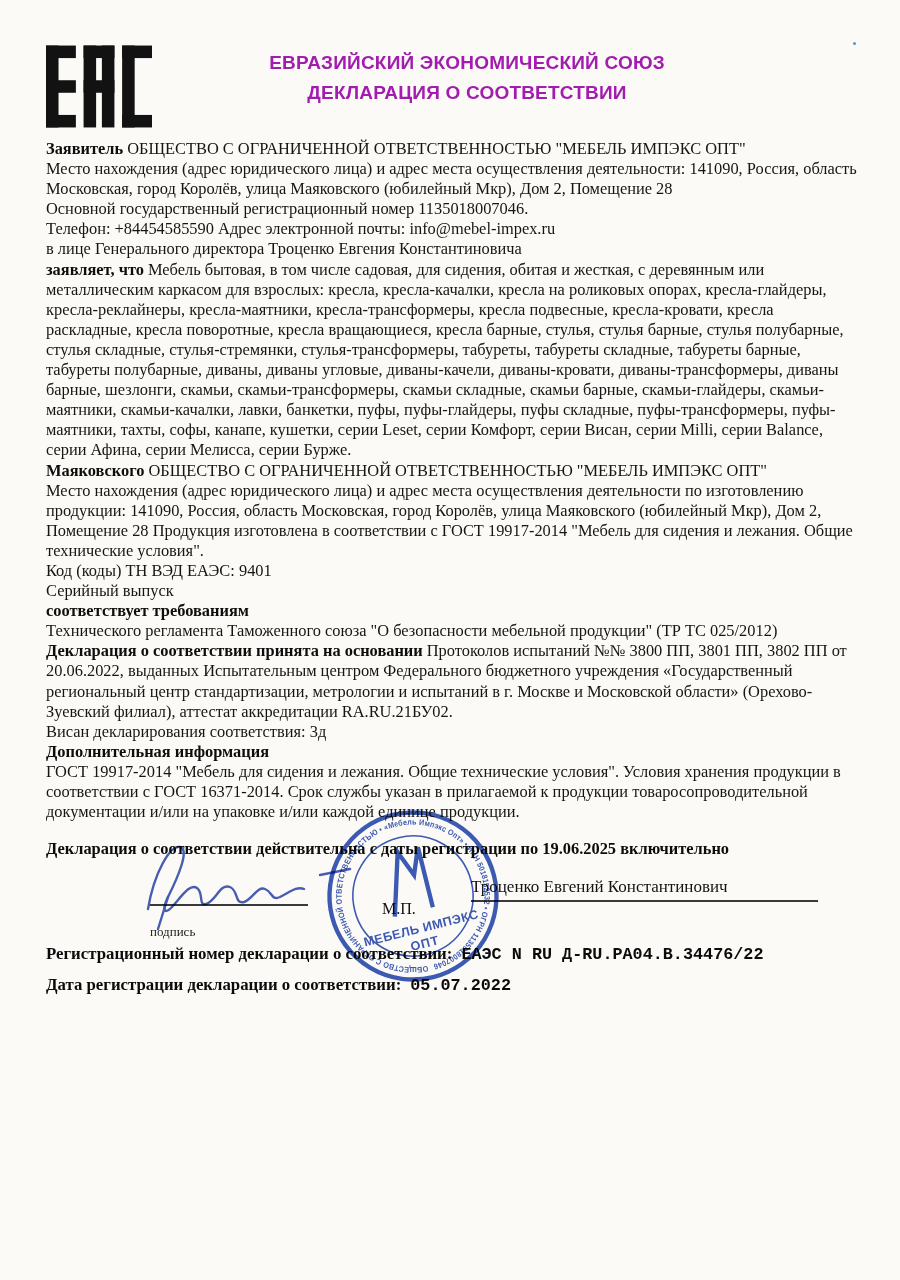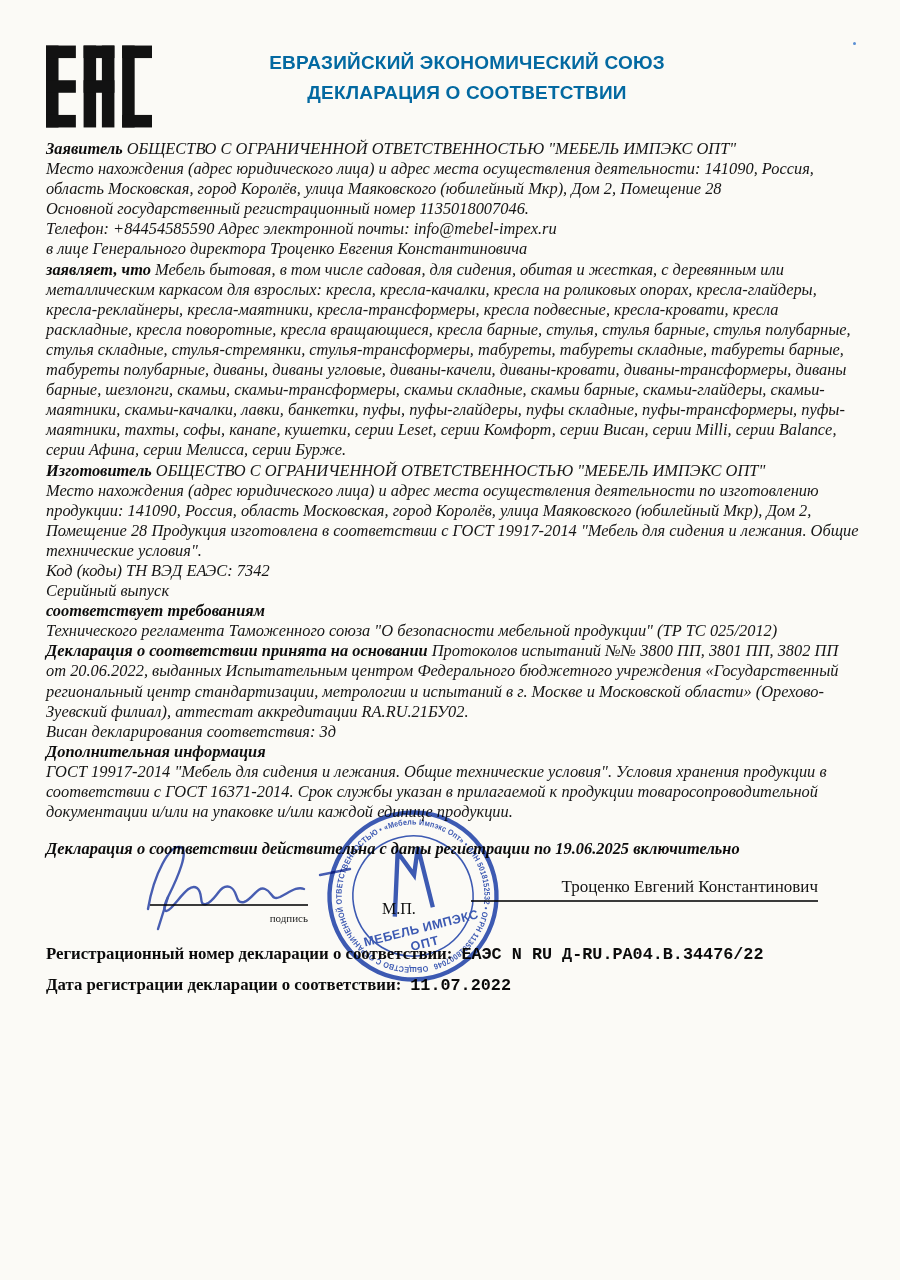--- a/index.html
+++ b/index.html
@@ -14,40 +14,40 @@
   }
   
   .eac{position:absolute;left:46px;top:44px;width:106px;height:85px;}
   
   .hdr{
     position:absolute;left:0;right:0;top:48px;
     padding-left:34px;
     text-align:center;
     font-family:"Liberation Sans", sans-serif;
     font-weight:700;font-size:19px;line-height:30px;
-    color:#0369a1;letter-spacing:.2px;
+    color:#a21caf;letter-spacing:.2px;
   }
   
   .body{
     position:absolute;left:46px;right:38px;top:139px;
     font-size:16.4px;line-height:20.1px;
   }
-  .body p{margin:0;font-style:italic;}
+  .body p{margin:0;}
   .p-label{font-weight:700;color:#0d0d0d;}
   .p-label:not(:empty){margin-right:4px;}
   .validity{font-weight:700;margin-top:17px !important;color:#0c0c0c;}
   
   .sig-row{position:relative;height:72px;margin-top:6px;}
   .sig-svg{position:absolute;left:58px;top:-34px;width:260px;height:112px;z-index:4;mix-blend-mode:multiply;}
   .rule-left{position:absolute;left:104px;top:39px;width:158px;border-top:2px solid #3a3a3a;}
-  .sig-caption{position:absolute;left:104px;top:43px;width:158px;text-align:right;font-size:11px;color:#222;}
+  .sig-caption{position:absolute;left:104px;top:57px;width:158px;text-align:left;font-size:13px;color:#222;}
   .mp{position:absolute;left:336px;top:16px;font-size:16px;color:#111;margin-top:18px;}
   .stamp{position:absolute;left:280px;top:-56px;width:174px;height:174px;z-index:5;transform:rotate(-14deg);mix-blend-mode:multiply;opacity:.93;pointer-events:none;}
   .fio-block{position:absolute;left:425px;top:12px;width:347px;}
-  .fio-name{text-align:right;font-size:17px;color:#131313;padding-bottom:3px;border-bottom:2px solid #3a3a3a;}
+  .fio-name{text-align:left;font-size:17px;color:#131313;padding-bottom:3px;border-bottom:2px solid #3a3a3a;}
   .fio-caption{text-align:center;font-size:11px;color:#222;padding-top:2px;}
   
   .reg{font-weight:700;font-size:16.8px;line-height:25.5px;color:#0b0b0b;margin-top:4px;}
   .reg .val{margin-left:9px;font-family:Liberation Mono, monospace;}
   .speck{position:absolute;left:853px;top:42px;width:3px;height:3px;background:#5b8fd4;border-radius:50%;}
 </style>
 </head>
 <body>
 
 <div class="page">
@@ -76,23 +76,23 @@
     <div>ДЕКЛАРАЦИЯ О СООТВЕТСТВИИ</div>
   </div>
 
   <div class="body">
     <p><span class="p-label">Заявитель</span><span>ОБЩЕСТВО С ОГРАНИЧЕННОЙ ОТВЕТСТВЕННОСТЬЮ "МЕБЕЛЬ ИМПЭКС ОПТ"</span></p>
     <p><span class="p-label"></span><span>Место нахождения (адрес юридического лица) и адрес места осуществления деятельности: 141090, Россия, область Московская, город Королёв, улица Маяковского (юбилейный Мкр), Дом 2, Помещение 28</span></p>
     <p><span class="p-label"></span><span>Основной государственный регистрационный номер 1135018007046.</span></p>
     <p><span class="p-label"></span><span>Телефон: +84454585590 Адрес электронной почты: info@mebel-impex.ru</span></p>
     <p><span class="p-label"></span><span>в лице Генерального директора Троценко Евгения Константиновича</span></p>
     <p><span class="p-label">заявляет, что</span><span>Мебель бытовая, в том числе садовая, для сидения, обитая и жесткая, с деревянным или металлическим каркасом для взрослых: кресла, кресла-качалки, кресла на роликовых опорах, кресла-глайдеры, кресла-реклайнеры, кресла-маятники, кресла-трансформеры, кресла подвесные, кресла-кровати, кресла раскладные, кресла поворотные, кресла вращающиеся, кресла барные, стулья, стулья барные, стулья полубарные, стулья складные, стулья-стремянки, стулья-трансформеры, табуреты, табуреты складные, табуреты барные, табуреты полубарные, диваны, диваны угловые, диваны-качели, диваны-кровати, диваны-трансформеры, диваны барные, шезлонги, скамьи, скамьи-трансформеры, скамьи складные, скамьи барные, скамьи-глайдеры, скамьи-маятники, скамьи-качалки, лавки, банкетки, пуфы, пуфы-глайдеры, пуфы складные, пуфы-трансформеры, пуфы-маятники, тахты, софы, канапе, кушетки, серии Leset, серии Комфорт, серии Висан, серии Milli, серии Balance, серии Афина, серии Мелисса, серии Бурже.</span></p>
-    <p><span class="p-label">Изготовитель</span><span>ОБЩЕСТВО С ОГРАНИЧЕННОЙ ОТВЕТСТВЕННОСТЬЮ "МЕБЕЛЬ ИМПЭКС ОПТ"</span></p>
+    <p><span class="p-label">Маяковского</span><span>ОБЩЕСТВО С ОГРАНИЧЕННОЙ ОТВЕТСТВЕННОСТЬЮ "МЕБЕЛЬ ИМПЭКС ОПТ"</span></p>
     <p><span class="p-label"></span><span>Место нахождения (адрес юридического лица) и адрес места осуществления деятельности по изготовлению продукции: 141090, Россия, область Московская, город Королёв, улица Маяковского (юбилейный Мкр), Дом 2, Помещение 28 Продукция изготовлена в соответствии с ГОСТ 19917-2014 "Мебель для сидения и лежания. Общие технические условия".</span></p>
-    <p><span class="p-label"></span><span>Код (коды) ТН ВЭД ЕАЭС: 7342</span></p>
+    <p><span class="p-label"></span><span>Код (коды) ТН ВЭД ЕАЭС: 9401</span></p>
     <p><span class="p-label"></span><span>Серийный выпуск</span></p>
     <p><span class="p-label">соответствует требованиям</span><span></span></p>
     <p><span class="p-label"></span><span>Технического регламента Таможенного союза "О безопасности мебельной продукции" (ТР ТС 025/2012)</span></p>
     <p><span class="p-label">Декларация о соответствии принята на основании</span><span>Протоколов испытаний №№ 3800 ПП, 3801 ПП, 3802 ПП от 20.06.2022, выданных Испытательным центром Федерального бюджетного учреждения «Государственный региональный центр стандартизации, метрологии и испытаний в г. Москве и Московской области» (Орехово-Зуевский филиал), аттестат аккредитации RA.RU.21БУ02.</span></p>
     <p><span class="p-label"></span><span>Висан декларирования соответствия: 3д</span></p>
     <p><span class="p-label">Дополнительная информация</span><span></span></p>
     <p><span class="p-label"></span><span>ГОСТ 19917-2014 "Мебель для сидения и лежания. Общие технические условия". Условия хранения продукции в соответствии с ГОСТ 16371-2014. Срок службы указан в прилагаемой к продукции товаросопроводительной документации и/или на упаковке и/или каждой единице продукции.</span></p>
 
     <p class="validity">Декларация о соответствии действительна с даты регистрации по 19.06.2025 включительно</p>
 
@@ -127,18 +127,18 @@
 
       <div class="fio-block">
         <div class="fio-name">Троценко Евгений Константинович</div>
       </div>
     </div>
 
     <div class="reg">
       <span>Регистрационный номер декларации о соответствии:</span><span class="val">ЕАЭС N RU Д-RU.РА04.В.34476/22</span>
     </div>
     <div class="reg">
-      <span>Дата регистрации декларации о соответствии:</span><span class="val">11.07.2022</span>
+      <span>Дата регистрации декларации о соответствии:</span><span class="val">05.07.2022</span>
     </div>
   </div>
 
   <div class="speck"></div>
 </div>
 
 </body></html>

